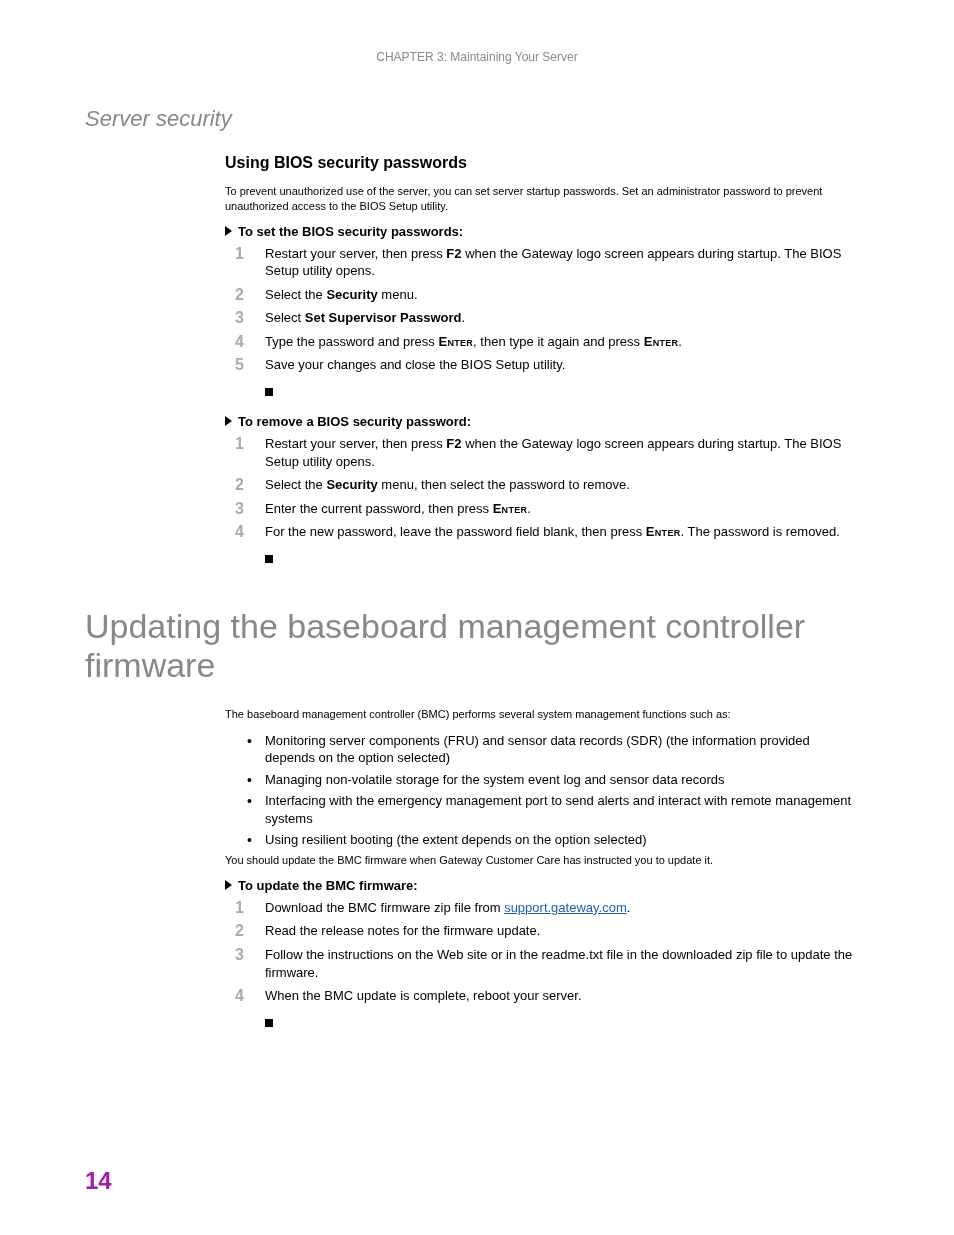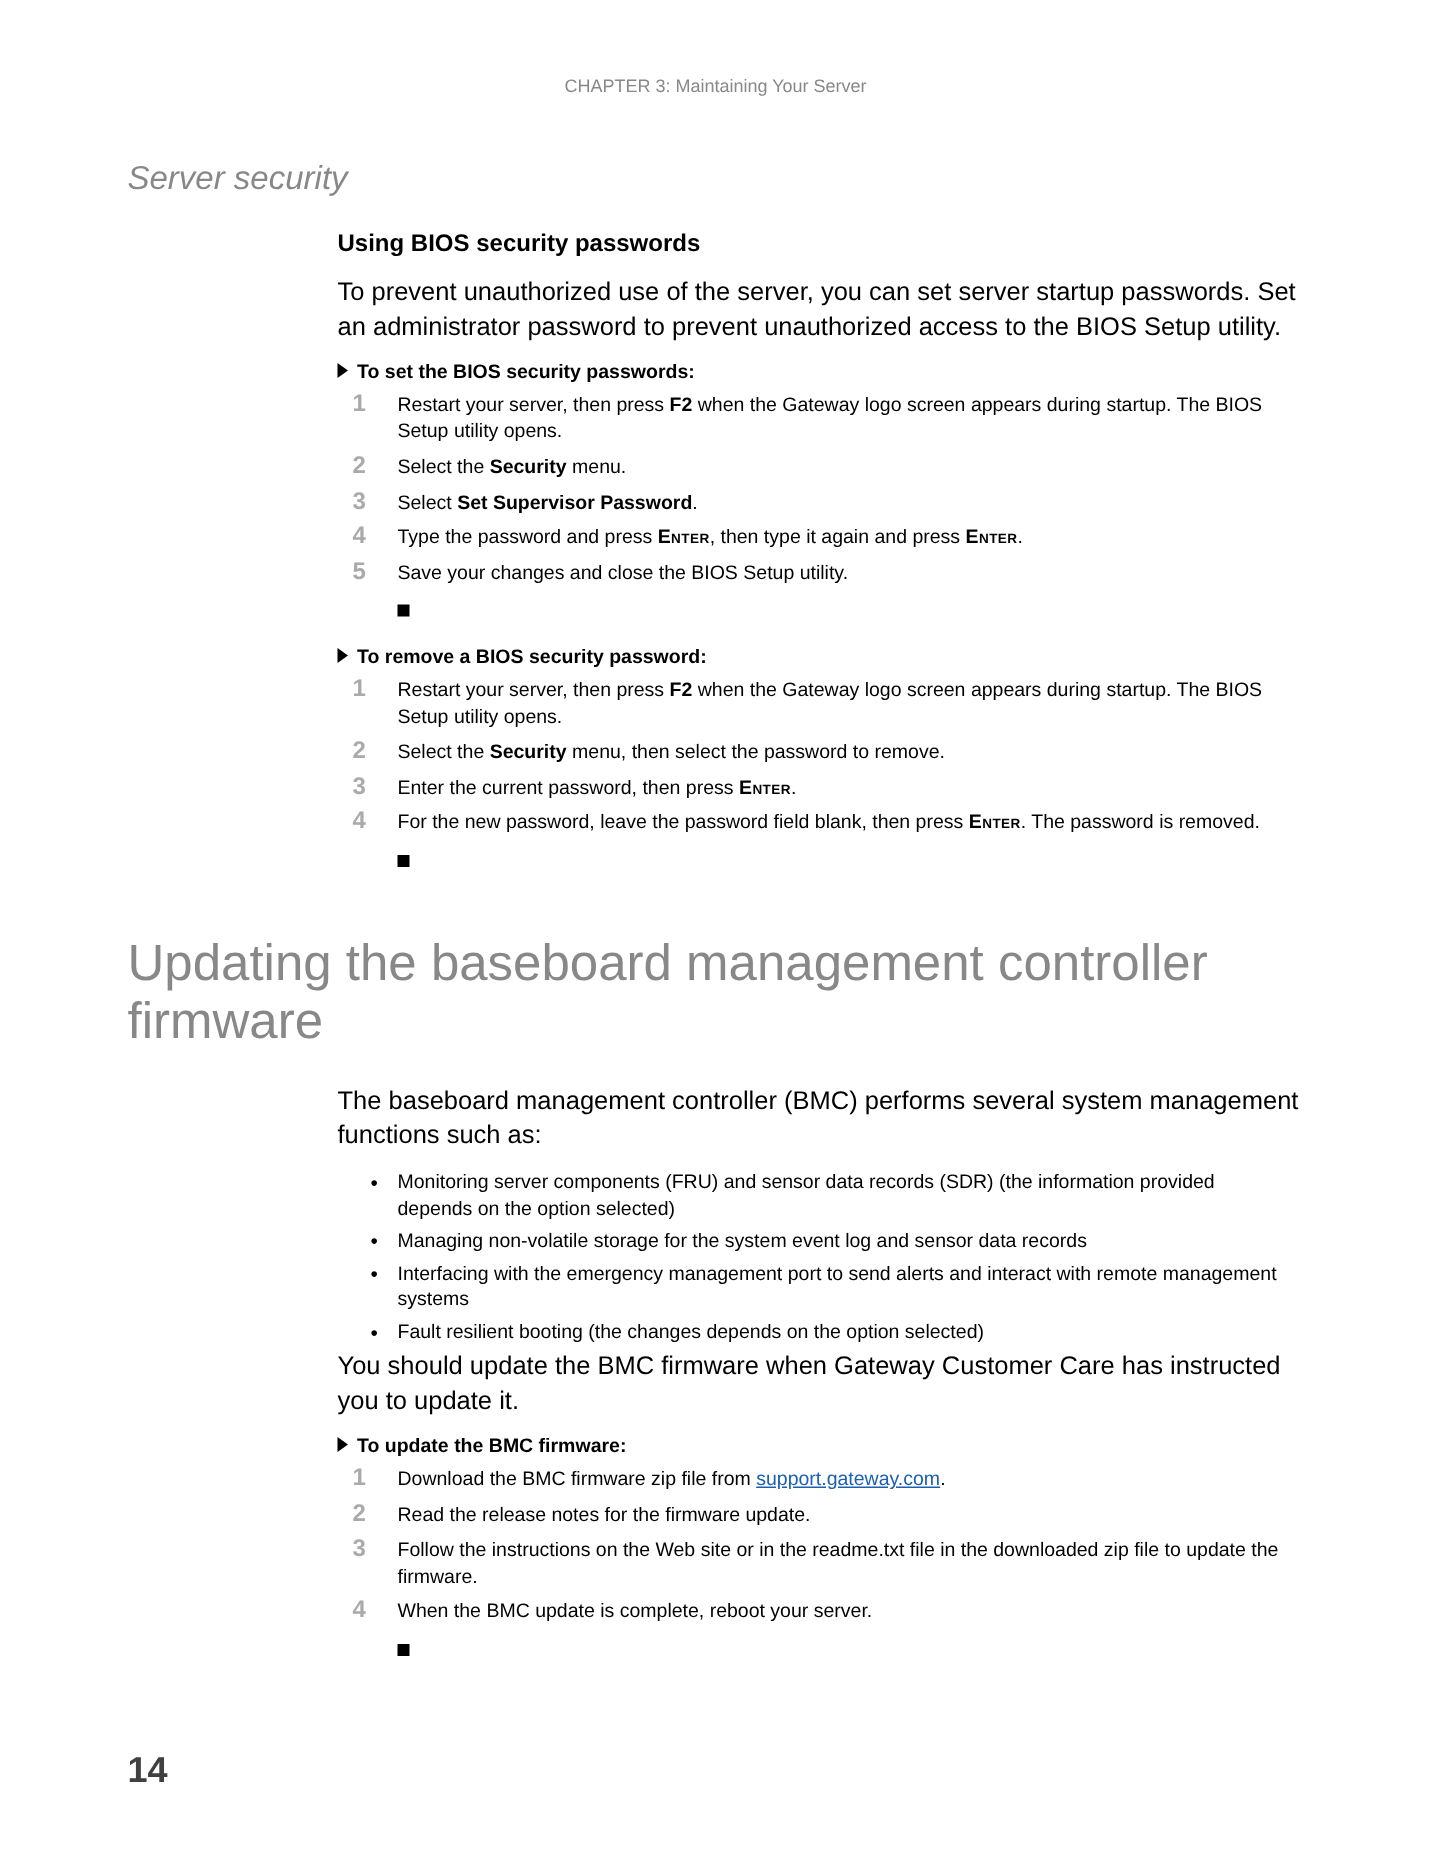--- a/index.html
+++ b/index.html
@@ -33,21 +33,21 @@
   .content-block {
     margin-left: 140px;
   }
   .h-sub {
     font-size: 16px;
     font-weight: bold;
     margin: 0 0 12px 0;
     font-family: "Trebuchet MS", Verdana, sans-serif;
   }
   p.body {
-    font-size: 17px;
+    font-size: 11px;
     line-height: 1.35;
     margin: 0 0 10px 0;
   }
   .task-title {
     font-size: 13px;
     font-weight: bold;
     margin: 8px 0 6px 0;
   }
   .task-title .triangle {
     display: inline-block;
@@ -158,21 +158,21 @@
   a.link {
     color: #1a5fb4;
     text-decoration: underline;
   }
   .page-num {
     position: absolute;
     left: 85px;
     bottom: 40px;
     font-size: 24px;
     font-weight: bold;
-    color: #404040;
+    color: #a21caf;
     font-family: "Trebuchet MS", Verdana, sans-serif;
   }
   .page-wrap {
     position: relative;
     min-height: 1235px;
   }
 </style>
 </head>
 <body>
 
@@ -237,21 +237,21 @@
 
   <div class="h-chapter">Updating the baseboard management controller firmware</div>
 
   <div class="content-block">
     <p class="body">The baseboard management controller (BMC) performs several system management functions such as:</p>
 
     <ul class="bullets">
       <li>Monitoring server components (FRU) and sensor data records (SDR) (the information provided depends on the option selected)</li>
       <li>Managing non-volatile storage for the system event log and sensor data records</li>
       <li>Interfacing with the emergency management port to send alerts and interact with remote management systems</li>
-      <li>Fault resilient booting (the changes depends on the option selected)</li>
+      <li>Using resilient booting (the extent depends on the option selected)</li>
     </ul>
 
     <p class="body">You should update the BMC firmware when Gateway Customer Care has instructed you to update it.</p>
 
     <div class="task-title">
       <span class="triangle"></span><span>To update the BMC firmware:</span>
     </div>
 
     <ol class="steps">
       <li><span class="num">1</span>

